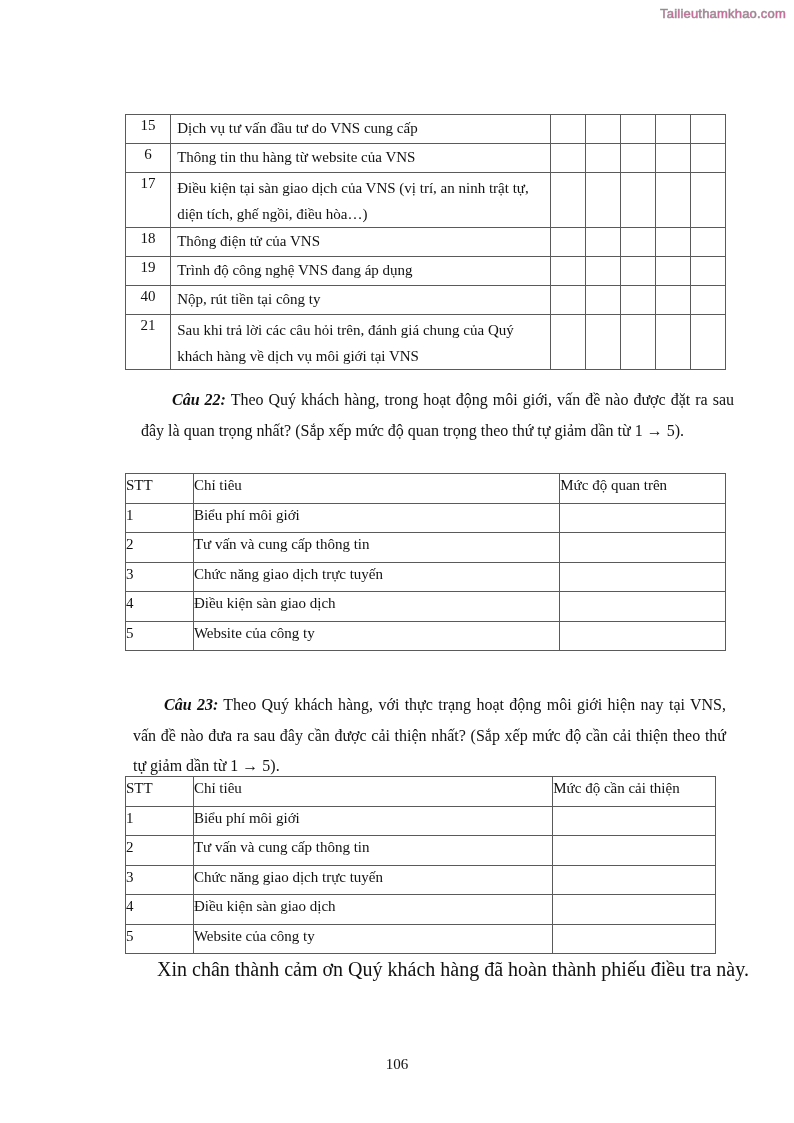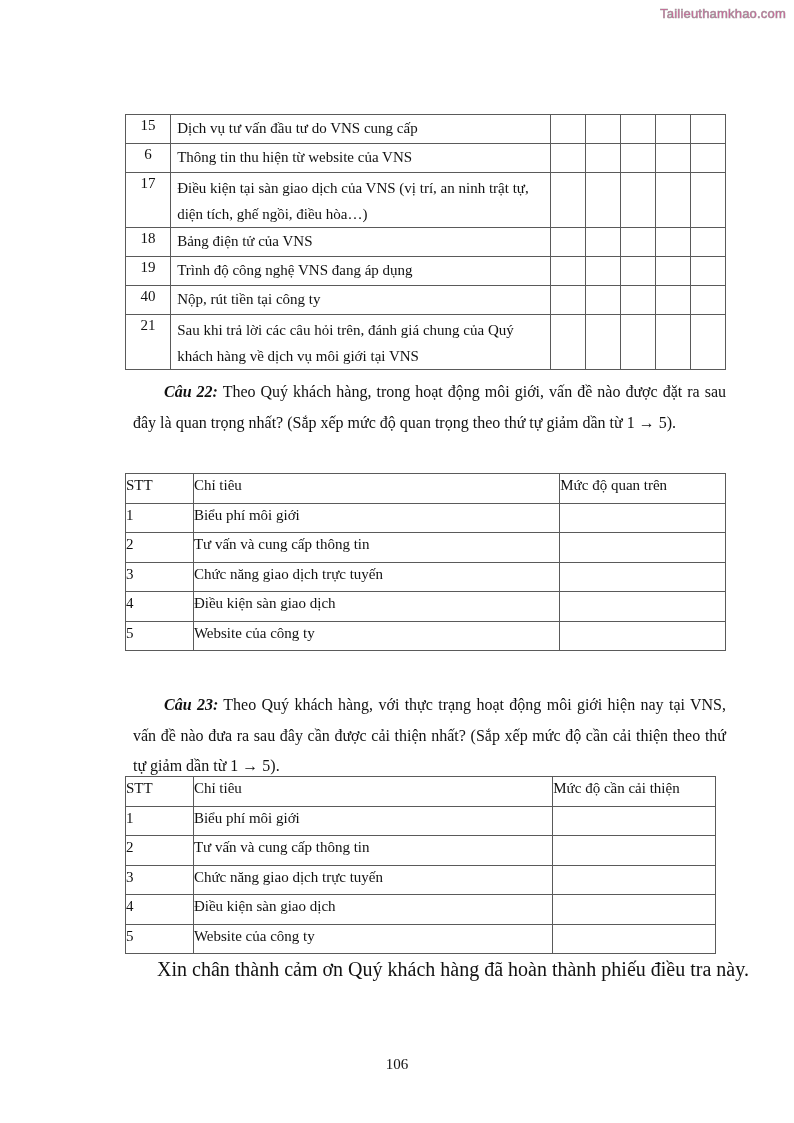--- a/index.html
+++ b/index.html
@@ -129,39 +129,39 @@
       <td class="num">15</td>
       <td class="desc">Dịch vụ tư vấn đầu tư do VNS cung cấp</td>
       <td class="rate"></td>
       <td class="rate"></td>
       <td class="rate"></td>
       <td class="rate"></td>
       <td class="rate"></td>
     </tr>
     <tr class="single">
       <td class="num">6</td>
-      <td class="desc">Thông tin thu hiện từ website của VNS</td>
+      <td class="desc">Thông tin thu hàng từ website của VNS</td>
       <td class="rate"></td>
       <td class="rate"></td>
       <td class="rate"></td>
       <td class="rate"></td>
       <td class="rate"></td>
     </tr>
     <tr class="double">
       <td class="num">17</td>
       <td class="desc">Điều kiện tại sàn giao dịch của VNS (vị trí, an ninh trật tự, diện tích, ghế ngồi, điều hòa…)</td>
       <td class="rate"></td>
       <td class="rate"></td>
       <td class="rate"></td>
       <td class="rate"></td>
       <td class="rate"></td>
     </tr>
     <tr class="single">
       <td class="num">18</td>
-      <td class="desc">Bảng điện tử của VNS</td>
+      <td class="desc">Thông điện tử của VNS</td>
       <td class="rate"></td>
       <td class="rate"></td>
       <td class="rate"></td>
       <td class="rate"></td>
       <td class="rate"></td>
     </tr>
     <tr class="single">
       <td class="num">19</td>
       <td class="desc">Trình độ công nghệ VNS đang áp dụng</td>
       <td class="rate"></td>
@@ -184,21 +184,21 @@
       <td class="desc">Sau khi trả lời các câu hỏi trên, đánh giá chung của Quý khách hàng về dịch vụ môi giới tại VNS</td>
       <td class="rate"></td>
       <td class="rate"></td>
       <td class="rate"></td>
       <td class="rate"></td>
       <td class="rate"></td>
     </tr>
   </tbody>
 </table>
 
-<p class="para" id="p22" style="margin:8px;font-family:Liberation Serif, serif;"><b>Câu 22:</b><span> Theo Quý khách hàng, trong hoạt động môi giới, vấn đề nào được đặt ra sau đây là quan trọng nhất? (Sắp xếp mức độ quan trọng theo thứ tự giảm dần từ 1 → 5).</span></p>
+<p class="para" id="p22" style="margin:16px;font-family:Liberation Serif, serif;"><b>Câu 22:</b><span> Theo Quý khách hàng, trong hoạt động môi giới, vấn đề nào được đặt ra sau đây là quan trọng nhất? (Sắp xếp mức độ quan trọng theo thứ tự giảm dần từ 1 → 5).</span></p>
 
 <table id="t2" class="rank">
   <colgroup>
       <col class="c1">
       <col class="c2">
       <col class="c3">
     </colgroup>
   <tbody>
     <tr>
       <td>STT</td>

